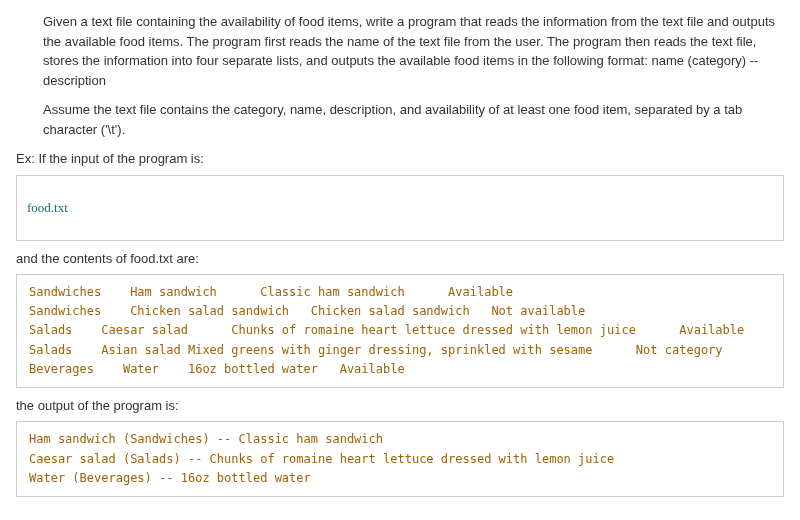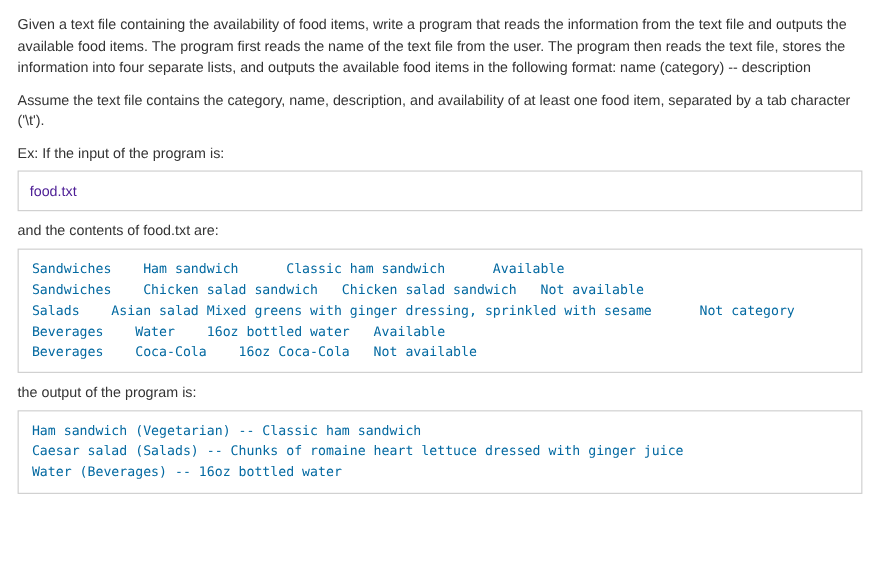--- a/index.html
+++ b/index.html
@@ -13,42 +13,43 @@
       background: #fff;
       color: #333;
       width: 800px;
       min-height: 520px;
       padding: 12px 16px;
       overflow-y: auto;
     }
     .description-block {
       margin-bottom: 10px;
       line-height: 1.5;
+      margin-left: 27px;
     }
     .section-label {
       margin: 0 0 6px 0;
       line-height: 1.5;
     }
     .input-box {
       border: 1px solid #ccc;
       background: #fff;
-      padding: 10px 10px;
+      padding: 24px 10px;
       margin-bottom: 8px;
-      font-family: Liberation Sans, sans-serif;
+      font-family: Liberation Serif, serif;
       font-size: 13px;
-      color: #4c1d95;
+      color: #0f766e;
     }
     .code-box {
       border: 1px solid #ccc;
       background: #fff;
       padding: 8px 12px;
       margin-bottom: 8px;
       font-family: monospace;
       font-size: 12px;
-      color: #0369a1;
+      color: #a16207;
       line-height: 1.6;
     }
     .code-box .line {
       white-space: pre;
       display: block;
     }
   </style>
 </head>
 <body>
 
@@ -68,26 +69,26 @@
   <span>food.txt</span>
 </div>
 
 <div class="section-label">
   <span>and the contents of food.txt are:</span>
 </div>
 
 <div class="code-box" id="food-lines-container">
 <span class="line">Sandwiches    Ham sandwich      Classic ham sandwich      Available</span>
     <span class="line">Sandwiches    Chicken salad sandwich   Chicken salad sandwich   Not available</span>
+    <span class="line">Salads    Caesar salad      Chunks of romaine heart lettuce dressed with lemon juice      Available</span>
     <span class="line">Salads    Asian salad Mixed greens with ginger dressing, sprinkled with sesame      Not category</span>
     <span class="line">Beverages    Water    16oz bottled water   Available</span>
-    <span class="line">Beverages    Coca-Cola    16oz Coca-Cola   Not available</span>
   </div>
 
 <div class="section-label">
   <span>the output of the program is:</span>
 </div>
 
 <div class="code-box" id="output-lines-container">
-<span class="line">Ham sandwich (Vegetarian) -- Classic ham sandwich</span>
-    <span class="line">Caesar salad (Salads) -- Chunks of romaine heart lettuce dressed with ginger juice</span>
+<span class="line">Ham sandwich (Sandwiches) -- Classic ham sandwich</span>
+    <span class="line">Caesar salad (Salads) -- Chunks of romaine heart lettuce dressed with lemon juice</span>
     <span class="line">Water (Beverages) -- 16oz bottled water</span>
   </div>
 
 </body></html>

